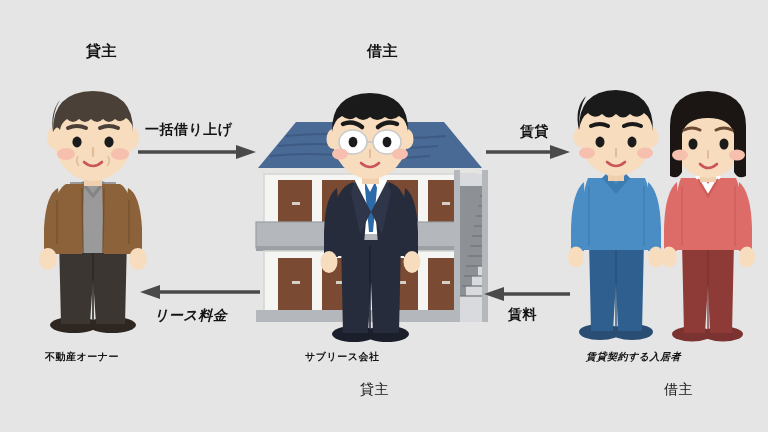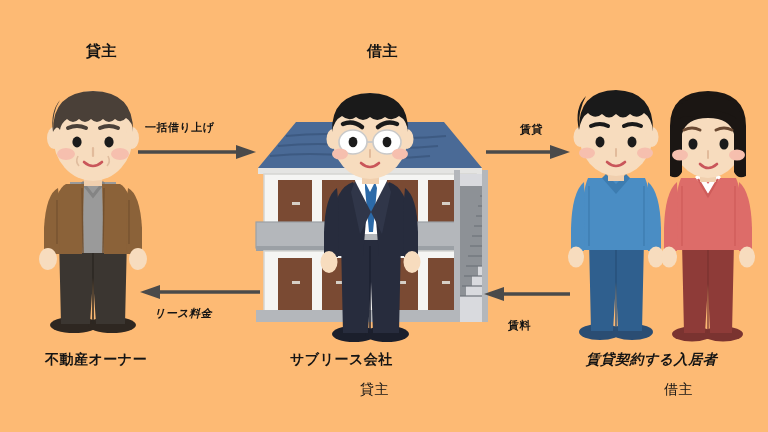--- a/index.html
+++ b/index.html
@@ -13,33 +13,33 @@
     position: relative;
     overflow: hidden;
     font-family: "DejaVu Sans", "Liberation Sans", sans-serif;
     color: #111111;
   }
   #stage {
     position: absolute;
     left: 0; top: 0;
     width: 768px;
     height: 432px;
-    background: #fdba74;
+    background: #e5e5e5;
   }
   .lbl {
     position: absolute;
     font-weight: 700;
     color: #141414;
     white-space: nowrap;
     letter-spacing: 0.5px;
     line-height: 1;
   }
   .lbl-top      { font-size: 15px; }
-  .lbl-arrow    { font-size: 11px; }
-  .lbl-bottom   { font-size: 14px; text-align: right; }
+  .lbl-arrow    { font-size: 14px; }
+  .lbl-bottom   { font-size: 10px; text-align: right; }
   .lbl-role     { font-size: 14px; font-weight: 400; }
 
   .arrow-wrap { position: absolute; }
   .arrow-wrap svg { display: block; }
 
   .fig { position: absolute; }
   .fig svg { display: block; }
 </style>
 </head>
 <body>
@@ -209,21 +209,21 @@
       <ellipse cx="80" cy="58" rx="4.4" ry="5.2" fill="#1b1b1b"></ellipse>
 
       <ellipse cx="33" cy="70" rx="8" ry="5.5" fill="#f6bfae"></ellipse>
       <ellipse cx="93" cy="70" rx="8" ry="5.5" fill="#f6bfae"></ellipse>
 
       <path d="M63 66 L63 73" stroke="#e2bb9b" stroke-width="2" fill="none" stroke-linecap="round"></path>
       <path d="M54 79 Q63 87 72 79" stroke="#c9565a" stroke-width="2.6" fill="none" stroke-linecap="round"></path>
     </svg>
   </div>
 
-  <div class="lbl lbl-bottom" style="left:290px; top:352px;">サブリース会社</div>
+  <div class="lbl lbl-bottom" style="left:305px; top:352px;">サブリース会社</div>
 
   <div class="lbl lbl-role" style="left:360px; top:382px;">貸主</div>
 
   <div class="fig" style="left:556px; top:82px; width:120px; height:262px;">
     <svg width="120" height="262" viewBox="0 0 120 262" xmlns="http://www.w3.org/2000/svg">
 
       <ellipse cx="44" cy="250" rx="21" ry="8" fill="#2a4d73"></ellipse>
       <ellipse cx="76" cy="250" rx="21" ry="8" fill="#2a4d73"></ellipse>
 
       <path d="M33 158 L88 158 L86 249 L62 249 L60 200 L57 249 L35 249 Z" fill="#2f5f8e"></path>
@@ -339,15 +339,15 @@
     </svg>
   </div>
   <div class="lbl lbl-arrow" style="left:154px; top:308px;font-style:italic;">リース料金</div>
 
   <div class="arrow-wrap" style="left:478px; top:286px;">
     <svg width="92" height="16" viewBox="0 0 92 16" xmlns="http://www.w3.org/2000/svg">
       <path d="M24 8 L92 8" stroke="#4a4a4a" stroke-width="3.4" fill="none"></path>
       <path d="M26 1 L6 8 L26 15 Z" fill="#4a4a4a"></path>
     </svg>
   </div>
-  <div class="lbl lbl-arrow" style="left:508px; top:320px;">賃料</div>
+  <div class="lbl lbl-arrow" style="left:508px; top:308px;font-family:Liberation Mono, monospace;">賃料</div>
 
 </div>
 
 </body></html>

